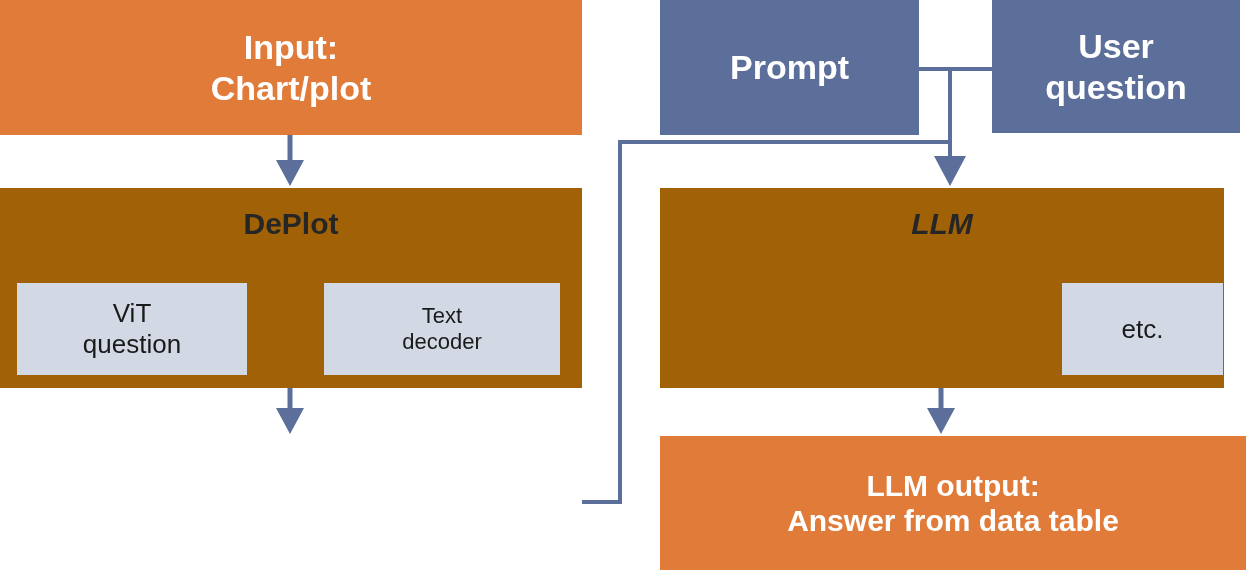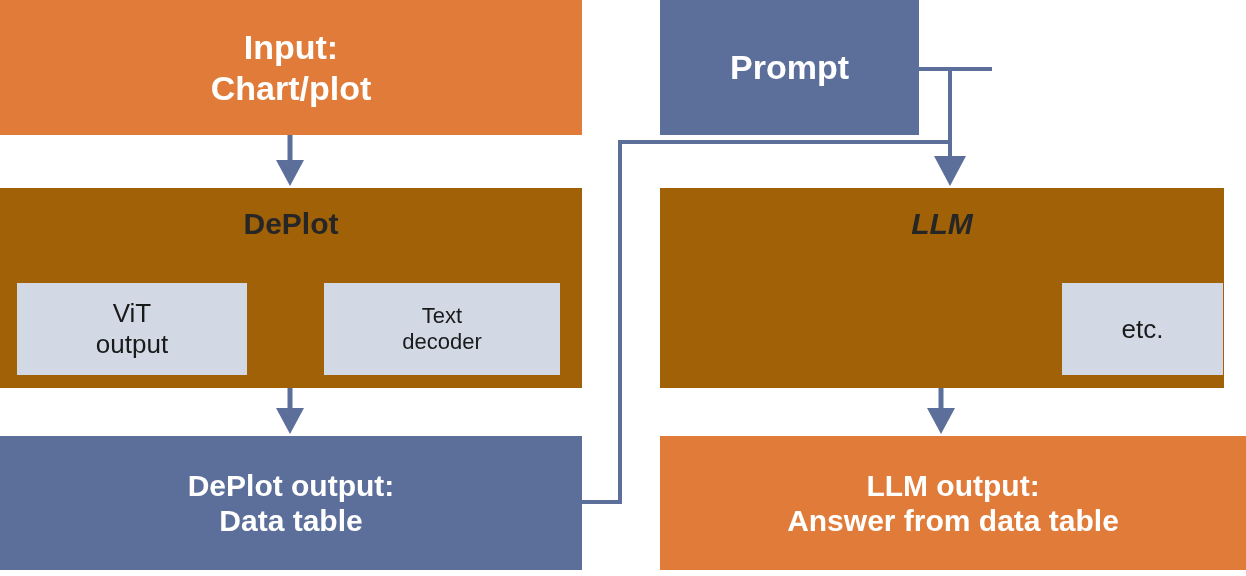--- a/index.html
+++ b/index.html
@@ -102,30 +102,30 @@
       <polygon points="927,408 955,408 941,434" fill="#5b6f9a"></polygon>
     </g>
   </svg>
 
   <div class="box box-orange label-2line" style="left:0px; top:0px; width:582px; height:135px; font-size:34px;">Input:
 Chart/plot</div>
 
   <div class="box box-gray" style="left:0px; top:188px; width:582px; height:200px; display:block;">
     <div class="stage-title" style="top:18px;">DePlot</div>
     <div class="box box-lightblue label-2line" style="left:17px; top:95px; width:230px; height:92px; font-size:26px;">ViT
-output</div>
+question</div>
     <div class="box box-lightblue label-2line" style="left:324px; top:95px; width:236px; height:92px; font-size:22px;">Text
 decoder</div>
   </div>
 
-  <div class="box box-blue label-2line" style="left:0px; top:436px; width:582px; height:134px; font-size:30px;">DePlot output:
-Data table</div>
 
   <div class="box box-blue" style="left:660px; top:0px; width:259px; height:135px; font-size:34px;">Prompt</div>
 
+  <div class="box box-blue label-2line" style="left:992px; top:0px; width:248px; height:133px; font-size:34px;">User
+question</div>
 
   <div class="box box-gray" style="left:660px; top:188px; width:564px; height:200px; display:block;">
     <div class="stage-title" style="top:18px;font-style:italic;">LLM</div>
     <div class="box box-lightblue" style="left:402px; top:95px; width:161px; height:92px; font-size:26px;">etc.</div>
   </div>
 
   <div class="box box-orange label-2line" style="left:660px; top:436px; width:586px; height:134px; font-size:30px;">LLM output:
 Answer from data table</div>
 
 </div>

